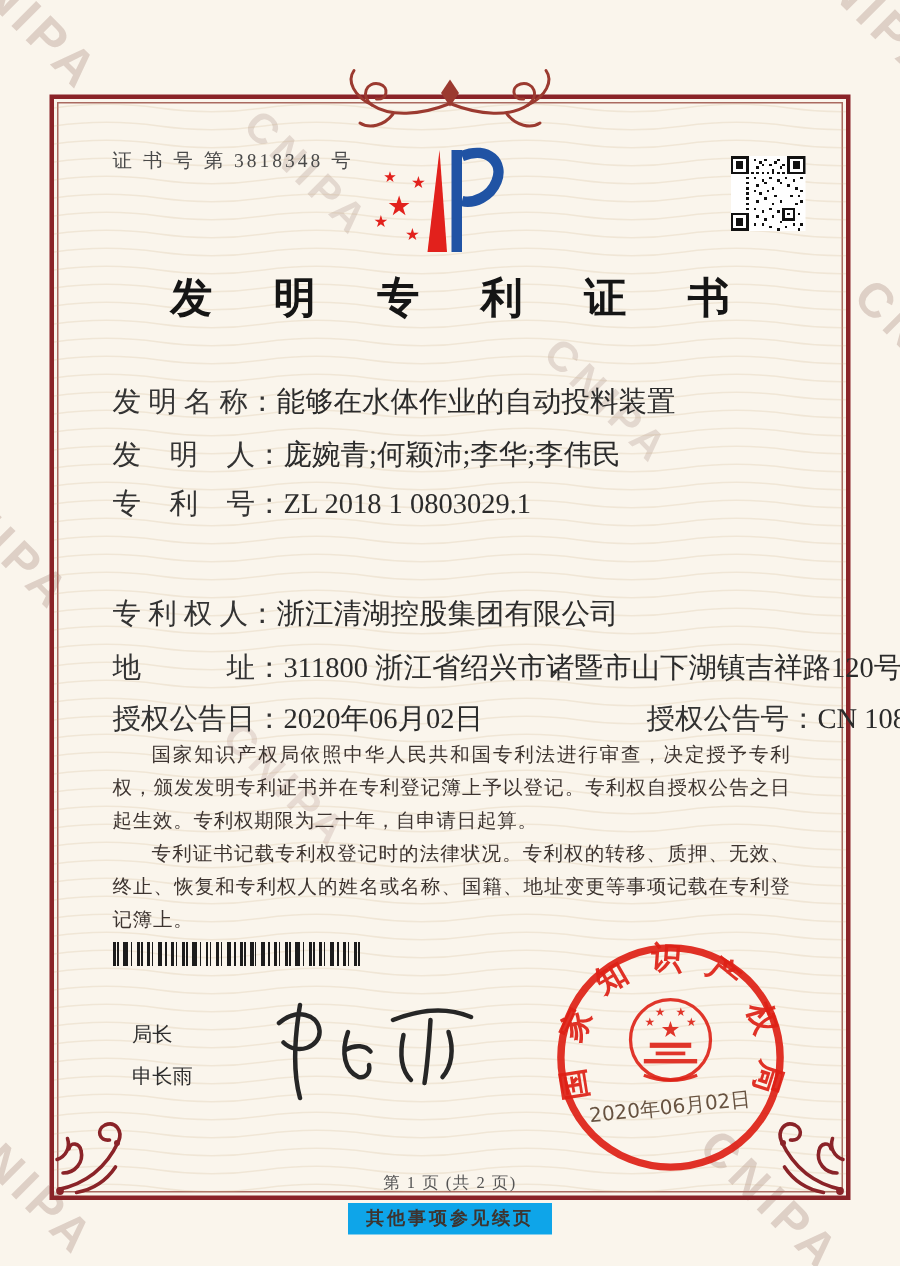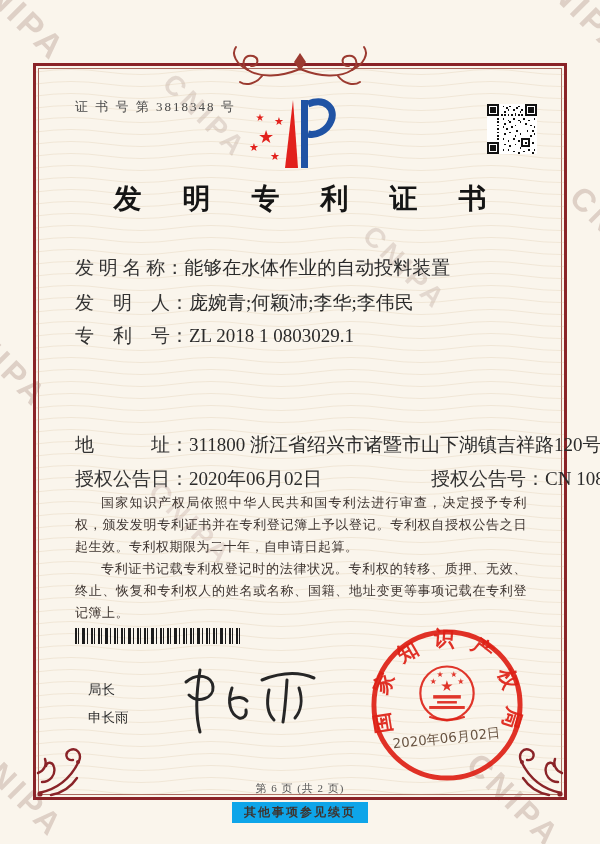--- a/index.html
+++ b/index.html
@@ -157,20 +157,23 @@
 
   <div class="field-row" style="top:255px;">
     <span class="field-label">发 明 名 称：</span><span class="field-value">能够在水体作业的自动投料装置</span>
   </div>
   <div class="field-row" style="top:290px;">
     <span class="field-label">发　明　人：</span><span class="field-value">庞婉青;何颖沛;李华;李伟民</span>
   </div>
   <div class="field-row" style="top:323px;">
     <span class="field-label">专　利　号：</span><span class="field-value">ZL 2018 1 0803029.1</span>
   </div>
+  <div class="field-row" style="top:396px;">
+    <span class="field-label">专 利 权 人：</span><span class="field-value">浙江清湖控股集团有限公司</span>
+  </div>
   <div class="field-row" style="top:432px;">
     <span class="field-label">地　　　址：</span><span class="field-value">311800 浙江省绍兴市诸暨市山下湖镇吉祥路120号</span>
   </div>
   <div class="field-row" style="top:466px; right:89px;">
     <span><span class="field-label">授权公告日：</span><span class="field-value">2020年06月02日</span></span>
     <span class="grant-no"><span class="field-label">授权公告号：</span><span class="field-value">CN 108967293 B</span></span>
   </div>
 
   <div class="paras">
     <p>国家知识产权局依照中华人民共和国专利法进行审查，决定授予专利权，颁发发明专利证书并在专利登记簿上予以登记。专利权自授权公告之日起生效。专利权期限为二十年，自申请日起算。</p>
@@ -216,16 +219,16 @@
         <text x="94" y="59" font-size="8">★</text>
       </g>
       <rect x="66" y="70" width="28" height="3.5" stroke="none"></rect>
       <rect x="70" y="76" width="20" height="2.5" stroke="none"></rect>
       <rect x="62" y="81" width="36" height="3" stroke="none"></rect>
       <path d="M62,92 Q80,99 98,92" fill="none" stroke-width="2.2"></path>
     </g>
     <text x="80" y="118" text-anchor="middle" font-family="'DejaVu Sans',sans-serif" font-size="13.5" fill="#57402e" fill-opacity="0.9" transform="rotate(-6 80 118)">2020年06月02日</text>
   </svg>
 
-  <div class="page-num">第 6 页 (共 2 页)</div>
+  <div class="page-num">第 1 页 (共 2 页)</div>
   <div class="foot-note">其他事项参见续页</div>
 
 </div>
 
 </body></html>

